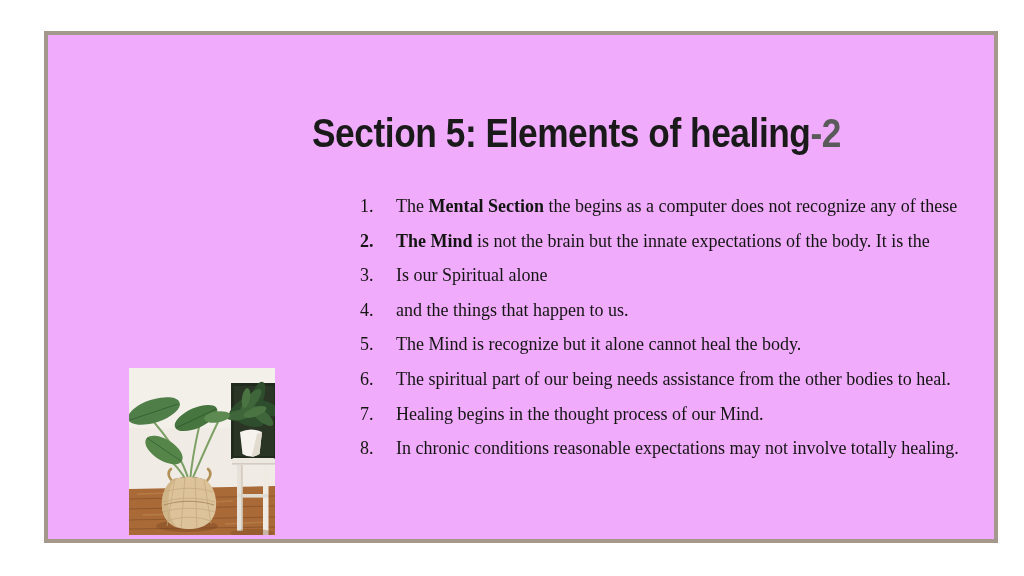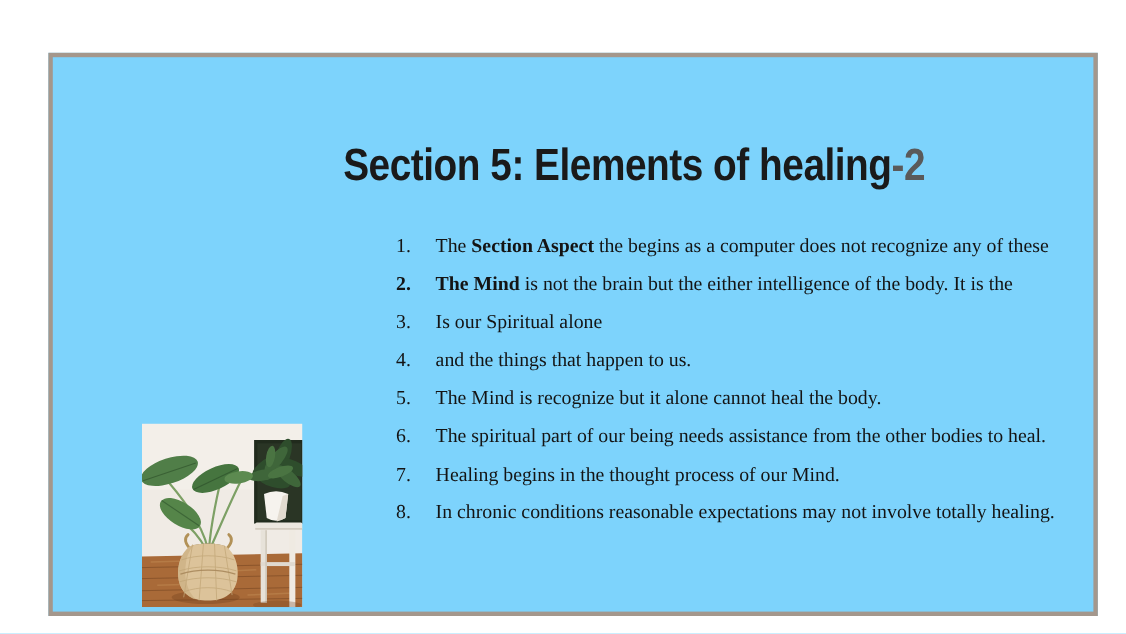--- a/index.html
+++ b/index.html
@@ -2,23 +2,23 @@
 <html><head>
 <meta charset="utf-8">
 <style>
   html,body{margin:0;padding:0;}
   body{
     width:1024px;height:576px;position:relative;overflow:hidden;
     background:#ffffff;
     font-family:"Liberation Serif","DejaVu Serif",serif;
   }
   .frame{
-    position:absolute;left:44px;top:48px;width:954px;height:512px;
+    position:absolute;left:44px;top:31px;width:954px;height:512px;
     box-sizing:border-box;border:4px solid var(--frame,#a4978c);
-    background:#7dd3fc;
+    background:#f0abfc;
   }
   .title{
     position:absolute;left:264px;top:74px;margin:0;
     font-family:"Liberation Sans","DejaVu Sans",sans-serif;
     font-weight:700;font-size:41px;line-height:1.18;
     letter-spacing:-0.5px;color:var(--title-text,#1a1a1a);
     white-space:nowrap;
     transform:scaleX(0.86);transform-origin:left center;
   }
   .title .accent{color:var(--title-accent,#5a5a5a);}
@@ -42,27 +42,27 @@
 <body style="--frame: #a4978c; --title-text: #1a1a1a; --title-accent: #5a5a5a; --body-text: #141414;">
 
 <div class="frame">
 
   <h1 class="title"><span>Section 5: Elements of healing</span><span class="accent">-2</span></h1>
 
   <div class="list" id="numbered-list">
       <div class="item">
         <div class="num">1.</div>
         <div class="itext">
-          <div class="line"><span>The </span><span class="b">Section Aspect</span><span> the begins as a computer does not recognize any of these</span></div>
+          <div class="line"><span>The </span><span class="b">Mental Section</span><span> the begins as a computer does not recognize any of these</span></div>
         </div>
       </div>
       <div class="item">
         <div class="num b">2.</div>
         <div class="itext">
-          <div class="line"><span class="b">The Mind</span><span> is not the brain but the either intelligence of the body. It is the</span></div>
+          <div class="line"><span class="b">The Mind</span><span> is not the brain but the innate expectations of the body. It is the</span></div>
         </div>
       </div>
       <div class="item">
         <div class="num">3.</div>
         <div class="itext">
           <div class="line"><span>Is our Spiritual alone</span></div>
         </div>
       </div>
       <div class="item">
         <div class="num">4.</div>

